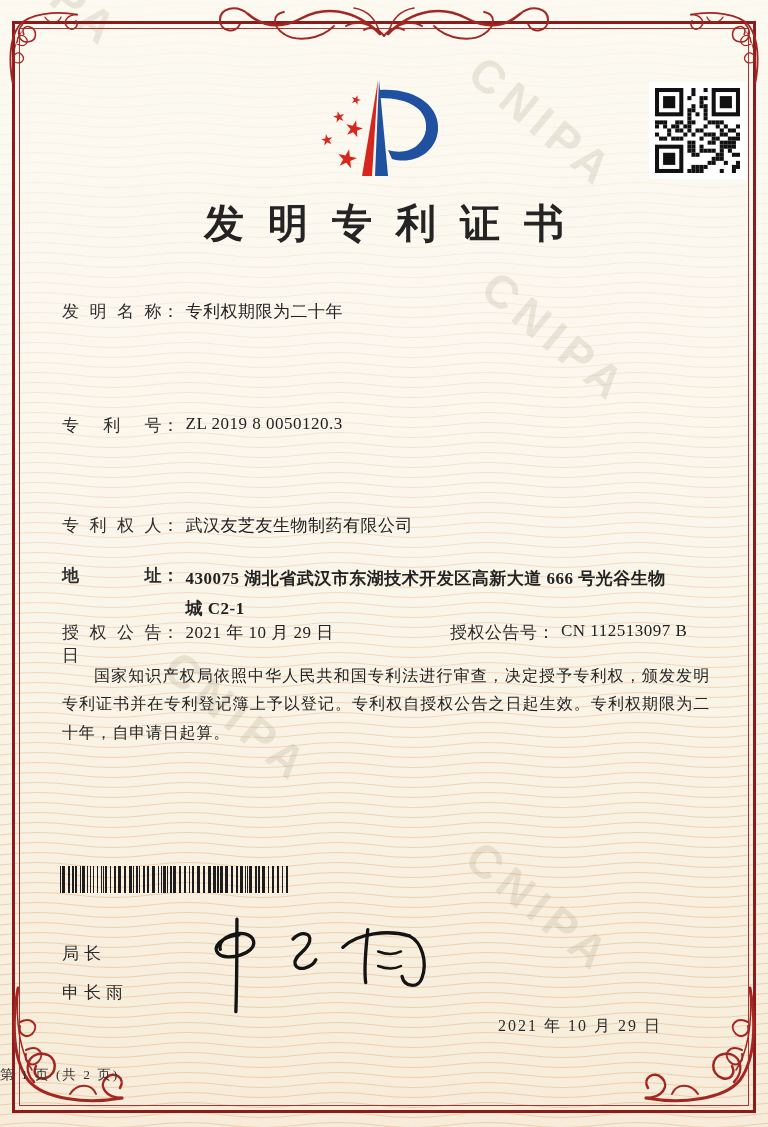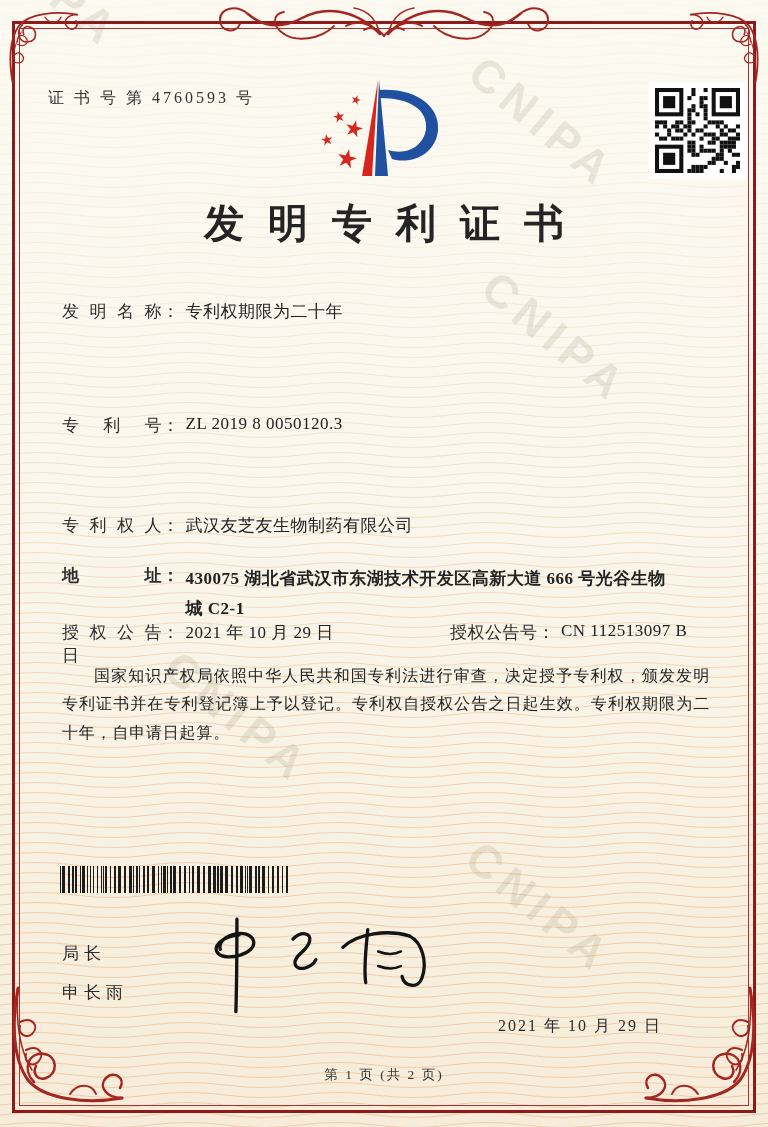--- a/index.html
+++ b/index.html
@@ -53,21 +53,21 @@
     position:absolute;left:62px;top:662px;width:648px;
     font-size:16px;line-height:1.78;letter-spacing:.8px;color:#242424;text-align:justify;
   }
   .paras p{margin:0;text-indent:2em;}
   .barcode{position:absolute;left:60px;top:866px;width:234px;height:27px;display:flex;align-items:stretch;}
   .barcode i{display:block;background:#1c1c1c;height:100%;}
   .role{position:absolute;left:62px;top:942px;font-size:17px;letter-spacing:5px;}
   .signer-name{position:absolute;left:62px;top:981px;font-size:17px;letter-spacing:5px;}
   .sig-svg{position:absolute;left:185px;top:912px;width:270px;height:108px;}
   .issue-date{position:absolute;left:498px;top:1016px;font-size:16px;letter-spacing:2px;}
-  .footer{position:absolute;left:0;top:1066px;width:100%;text-align:center;font-size:13.5px;letter-spacing:2px;color:#333;}
+  .footer{position:absolute;left:0;top:1066px;width:100%;text-align:left;font-size:13.5px;letter-spacing:2px;color:#333;}
 </style>
 </head>
 <body>
 
 <div class="page">
 
   <svg class="waves" width="768" height="1127" aria-hidden="true">
     <defs>
       <pattern id="wv" width="150" height="10" patternUnits="userSpaceOnUse">
         <path d="M0 5 Q37.5 0 75 5 T150 5" fill="none" stroke="#d79a63" stroke-width="1" opacity="0.38"></path>
@@ -114,21 +114,20 @@
     </g>
 
     <use href="#flourish" transform="translate(4,986)"></use>
     <use href="#flourish" transform="translate(764,986) scale(-1,1)"></use>
     <use href="#flourish" transform="translate(4,84) scale(0.62,-0.62)"></use>
     <use href="#flourish" transform="translate(764,84) scale(-0.62,-0.62)"></use>
   </svg>
 
   <div class="content">
 
-    <div class="cert-no">证 书 号 第 4760593 号</div>
 
     <div class="qr-wrap">
       <svg id="qr" width="97" height="97">
           <rect x="0" y="0" width="97" height="97" fill="#ffffff"></rect>
           <rect x="42.42857142857143" y="6" width="4.0476190476190474" height="4.0476190476190474" fill="#111"></rect>
           <rect x="54.57142857142857" y="6" width="4.0476190476190474" height="4.0476190476190474" fill="#111"></rect>
           <rect x="42.42857142857143" y="10.047619047619047" width="4.0476190476190474" height="4.0476190476190474" fill="#111"></rect>
           <rect x="38.38095238095238" y="14.095238095238095" width="4.0476190476190474" height="4.0476190476190474" fill="#111"></rect>
           <rect x="50.52380952380952" y="14.095238095238095" width="4.0476190476190474" height="4.0476190476190474" fill="#111"></rect>
           <rect x="54.57142857142857" y="14.095238095238095" width="4.0476190476190474" height="4.0476190476190474" fill="#111"></rect>

